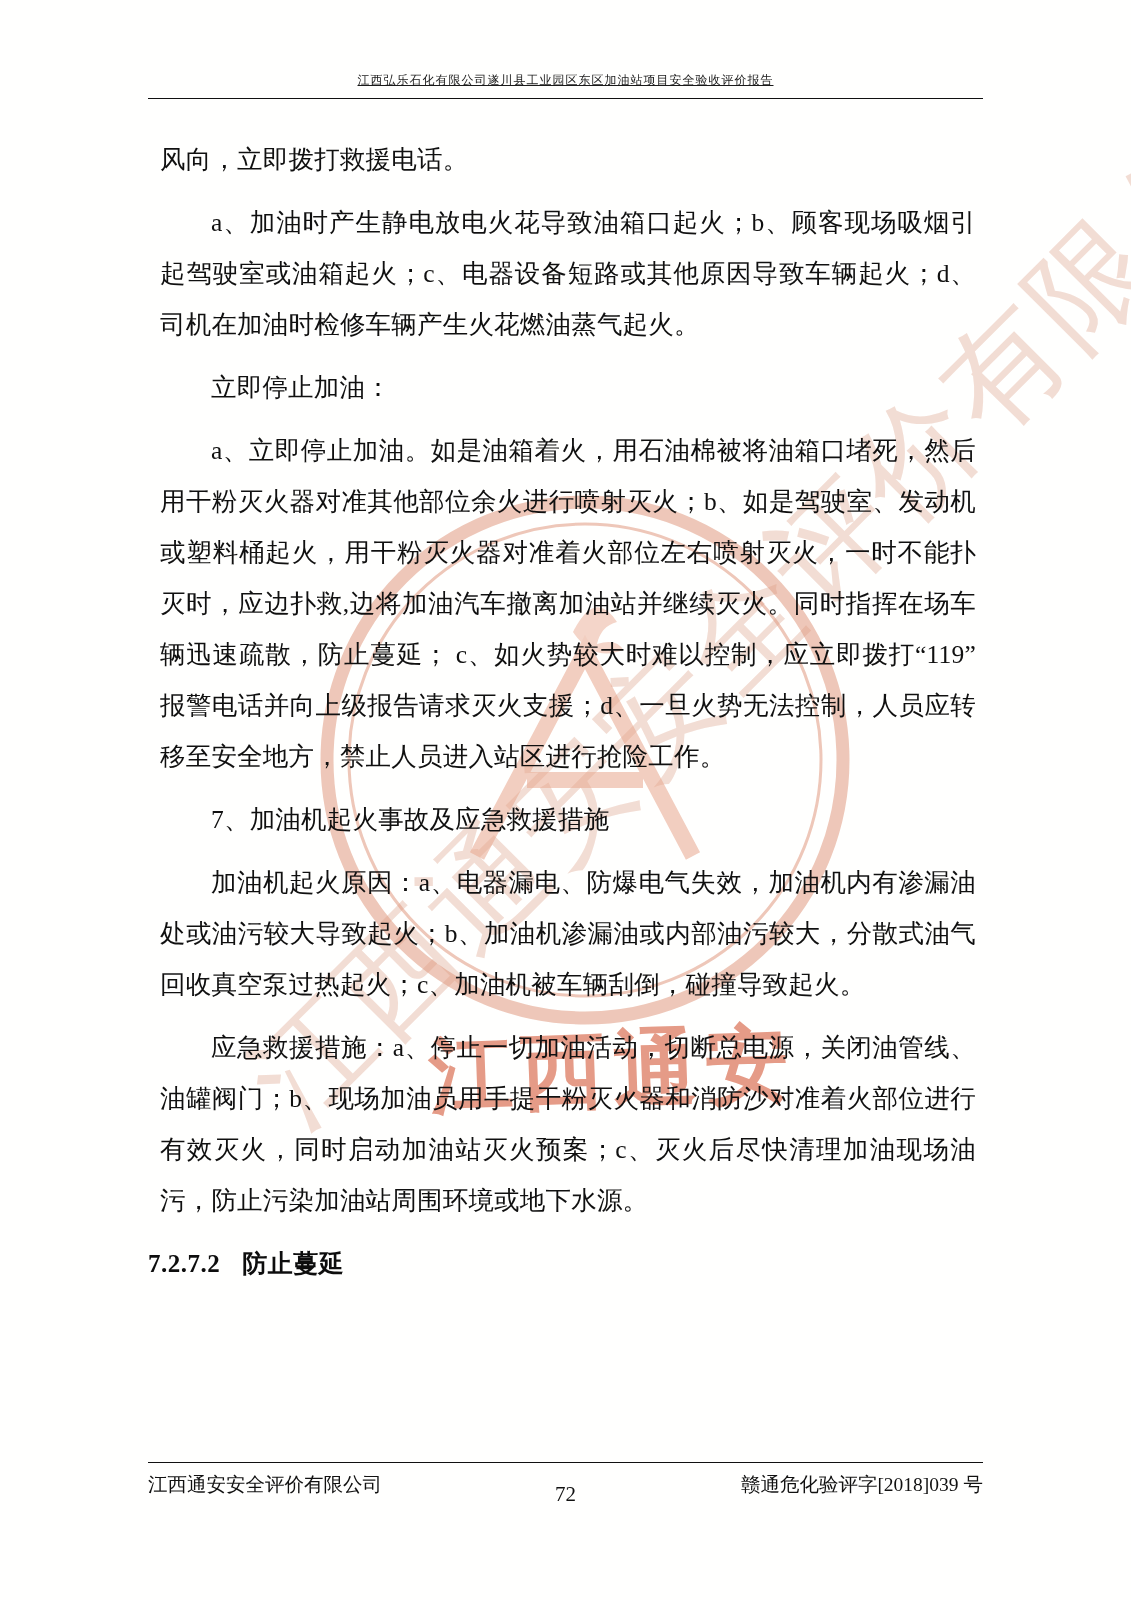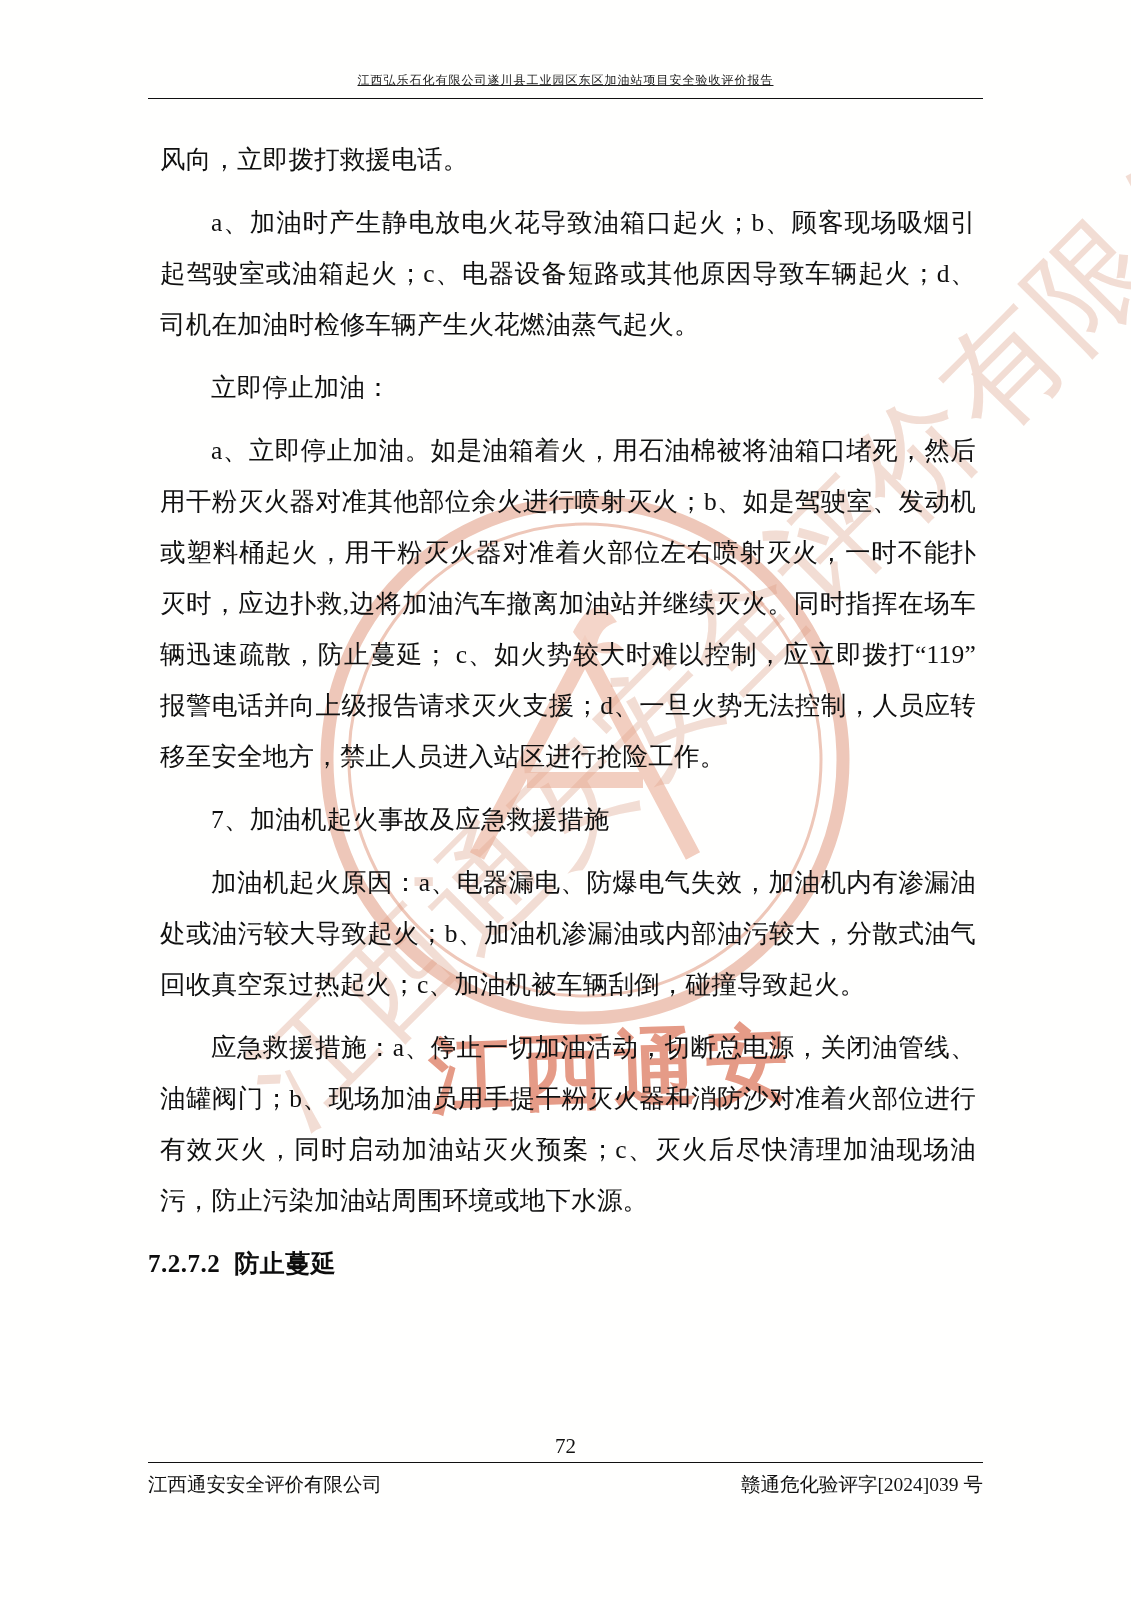--- a/index.html
+++ b/index.html
@@ -77,28 +77,28 @@
     font-size: 25px;
     line-height: 52px;
     font-weight: bold;
     color: #0d0d0d;
     margin: 6px 0 0 0;
     letter-spacing: 0.5px;
   }
   .heading .num {
     font-family: "Liberation Serif", "DejaVu Serif", serif;
     font-weight: bold;
-    margin-right: 14px;
+    margin-right: 22px;
   }
 
   
   .page-number {
     position: absolute;
     left: 0;
-    top: 1434px;
+    top: 1482px;
     width: 1131px;
     text-align: center;
     font-size: 21px;
     color: #111;
     z-index: 2;
   }
   .footer {
     position: absolute;
     left: 148px;
     top: 1462px;
@@ -186,17 +186,17 @@
 
 
   </div>
 
   <div class="page-number">72</div>
 
   <div class="footer">
     <div class="footer-rule"></div>
     <div class="footer-row">
       <div class="footer-left">江西通安安全评价有限公司</div>
-      <div class="footer-right">赣通危化验评字[2024]039 号</div>
+      <div class="footer-right">赣通危化验评字[2018]039 号</div>
     </div>
   </div>
 
 </div>
 
 </body></html>

